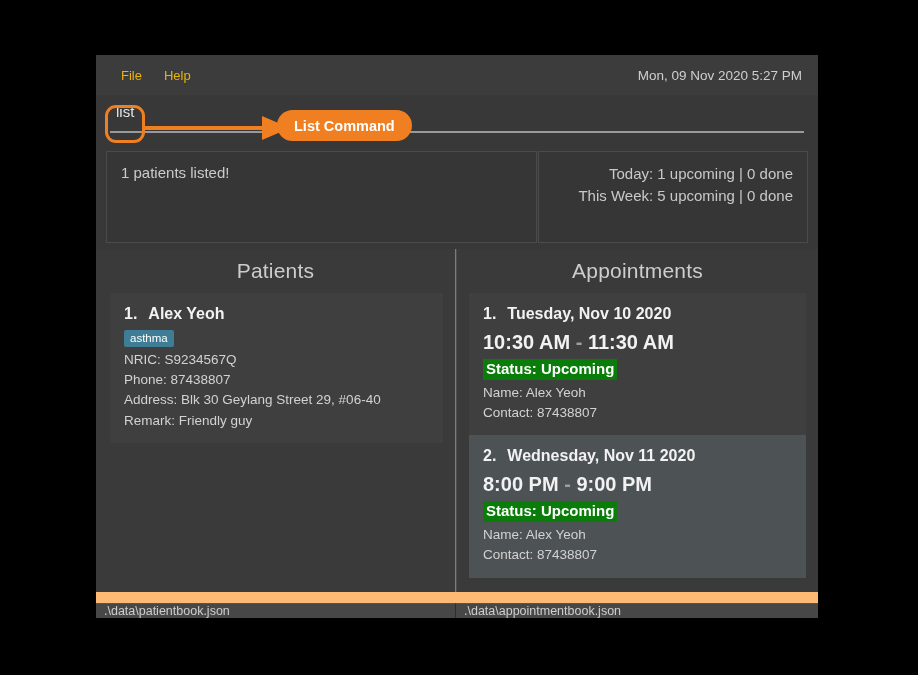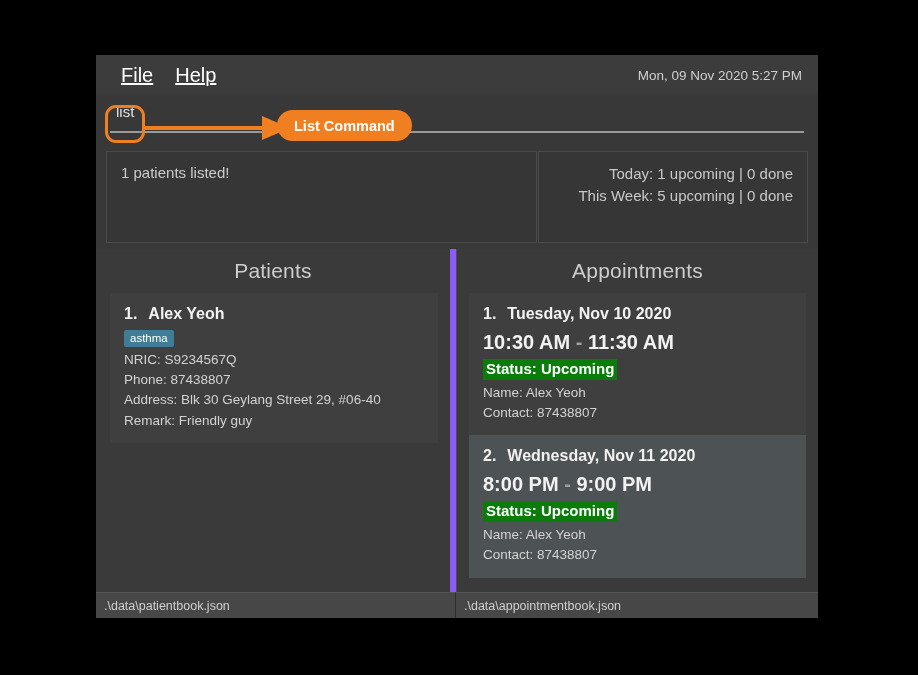--- a/index.html
+++ b/index.html
@@ -36,26 +36,25 @@
   .menu-bar {
     height: 40px;
     flex: 0 0 40px;
     background: #3c3c3c;
     display: flex;
     align-items: center;
     padding: 0 14px;
     position: relative;
   }
   .menu-item {
-    color: #ffffff;
-    font-size: 20px;
+    color: #eab308;
+    font-size: 13px;
     padding: 3px 11px;
     line-height: 1;
     cursor: default;
-    text-decoration: underline;
   }
   .clock {
     position: absolute;
     right: 16px;
     top: 50%;
     transform: translateY(-50%);
     color: #cfcfcf;
     font-size: 13.5px;
   }
 
@@ -122,21 +121,21 @@
     display: flex;
     background: #3a3a3a;
     min-height: 0;
   }
   .panel {
     display: flex;
     flex-direction: column;
     min-width: 0;
     background: #3a3a3a;
   }
-  .panel.left  { flex: 0 0 360px; border-right: 6px solid #8b5cf6; }
+  .panel.left  { flex: 0 0 360px; border-right: 1px solid #8b5cf6; }
   .panel.right { flex: 1 1 auto; border-left: 1px solid #4d4d4d; }
 
   .panel-title {
     flex: 0 0 44px;
     display: flex;
     align-items: center;
     justify-content: center;
     color: #cdcdcd;
     font-size: 21px;
     font-weight: 300;
@@ -203,21 +202,22 @@
     font-size: 15px;
     padding: 0 3px 1px 3px;
     line-height: 1.35;
     margin: 2px 0 3px 0;
   }
 
   
   .footer {
     flex: 0 0 26px;
     display: flex;
-    background: #1d4ed8;
+    background: #fdba74;
+    align-items: flex-end;
   }
   .footer-cell {
     background: #474747;
     border-top: 1px solid #555555;
     display: flex;
     align-items: center;
     padding: 0 8px;
     color: #cfcfcf;
     font-size: 12.5px;
     overflow: hidden;

